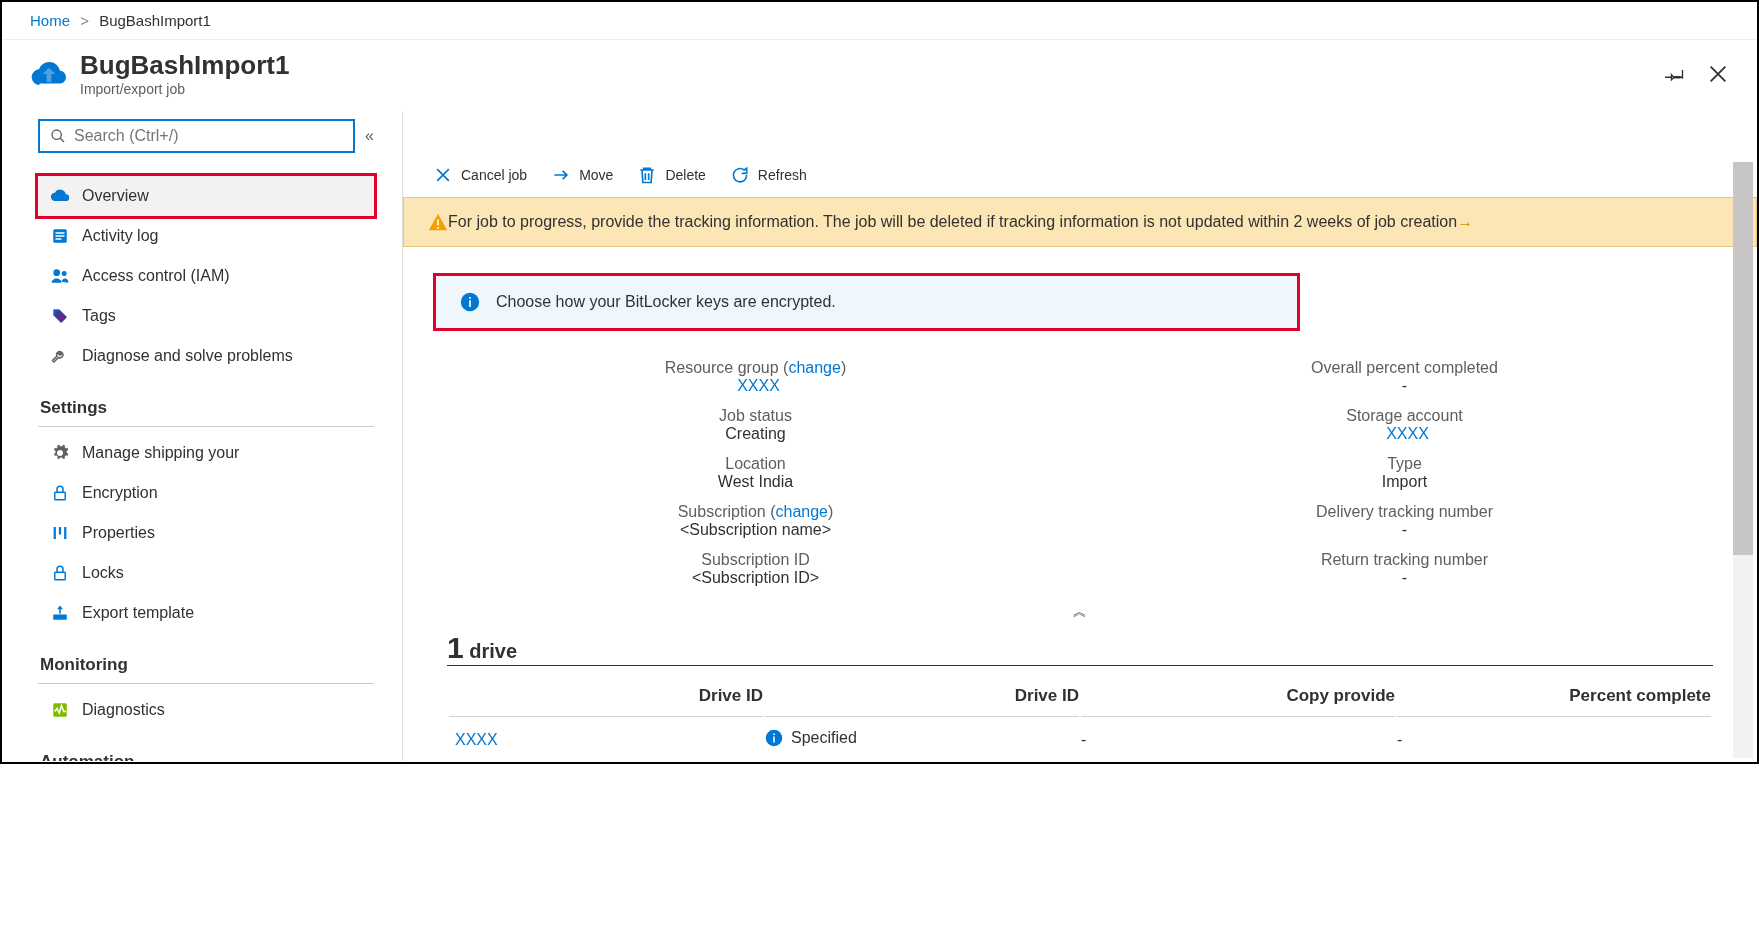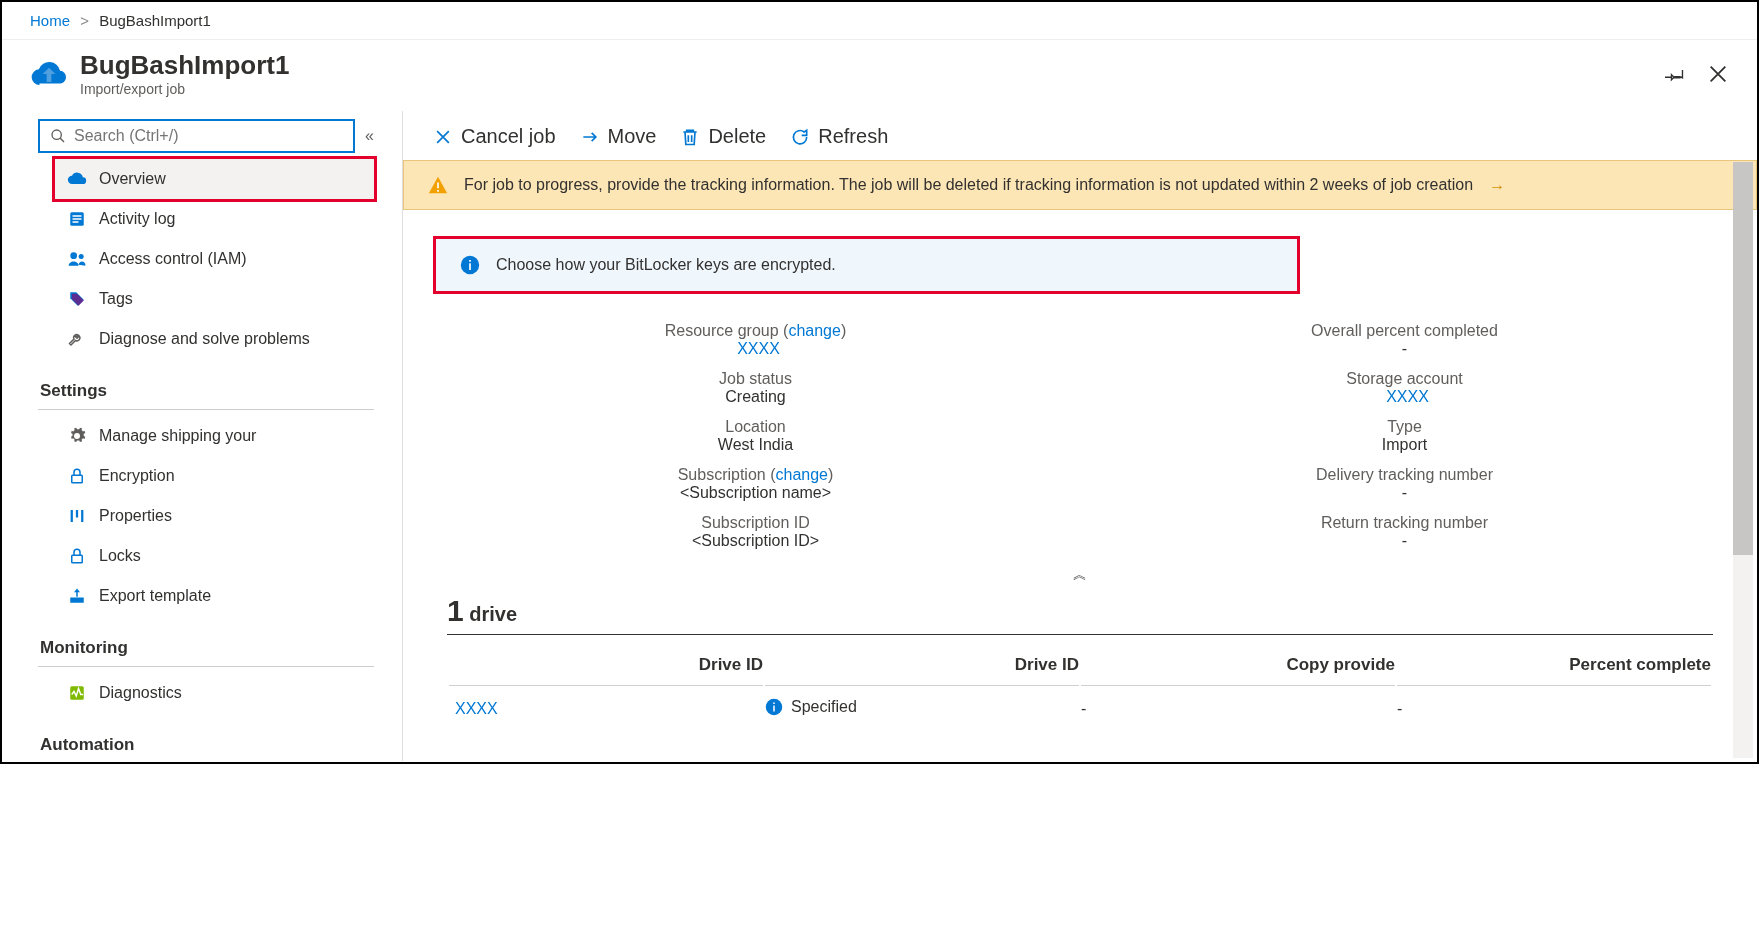--- a/index.html
+++ b/index.html
@@ -13,52 +13,52 @@
   .header { display: flex; align-items: center; padding: 10px 28px 14px; }
   .header-icon { width: 38px; height: 38px; margin-right: 12px; }
   .header-text h1 { font-size: 26px; font-weight: 600; }
   .header-text .sub { font-size: 14px; color: #605e5c; }
   .header-actions { margin-left: auto; display: flex; gap: 20px; }
   .header-actions svg { cursor: pointer; }
   
   .body { display: flex; height: calc(100% - 110px); }
   
   .sidebar { width: 400px; padding: 8px 28px 0 36px; overflow-y: auto; }
-  .search-wrap { display: flex; align-items: center; margin-bottom: 6px; }
+  .search-wrap { display: flex; align-items: center; margin-bottom: 23px; }
   .search-box { flex: 1; border: 2px solid #0078d4; padding: 6px 10px; display: flex; align-items: center; gap: 8px; }
   .search-box input { border: none; outline: none; font-size: 16px; flex: 1; color: #605e5c; }
   .collapse-toggle { margin-left: 10px; cursor: pointer; color: #605e5c; font-size: 16px;}
   
-  .nav-item { display: flex; align-items: center; gap: 12px; padding: 10px 12px; font-size: 16px; color: #323130; cursor: pointer; margin-left: 17px; }
+  .nav-item { display: flex; align-items: center; gap: 12px; padding: 10px 12px; font-size: 16px; color: #323130; cursor: pointer; }
   .nav-item.selected { background: #f3f2f1; outline: 3px solid #e3002d; }
   .nav-item .icon { width: 20px; height: 20px; flex-shrink: 0; display: flex; align-items: center; justify-content: center; }
   .nav-section { font-size: 17px; font-weight: 600; padding: 22px 0 8px 2px; color: #323130; border-bottom: 1px solid #ccc; margin-bottom: 6px;}
   
   .main { flex: 1; border-left: 1px solid #e1dfdd; display: flex; flex-direction: column; overflow: hidden; }
   .toolbar { display: flex; gap: 24px; padding: 14px 30px 12px; }
-  .tb-btn { display: flex; align-items: center; gap: 8px; font-size: 20px; color: #323130; cursor: pointer; }
+  .tb-btn { display: flex; align-items: center; gap: 8px; font-size: 14px; color: #323130; cursor: pointer; margin-top: 40px; }
   .tb-btn svg { color: #0078d4; }
   
-  .banner-warn { background: #fde6b6; border: 1px solid #e8c57a; padding:14px 24px; display: flex; align-items: center; gap: 16px; font-size: 16px;}
+  .banner-warn { background: #fde6b6; border: 1px solid #e8c57a; padding:14px 24px; display: flex; align-items: center; gap: 0; font-size: 16px;}
   .banner-warn .arrow { color: #d18b00; }
   
   .banner-info-wrap { padding: 26px 30px 8px; }
   .banner-info { background: #eff6fc; padding: 16px 24px; display: flex; align-items: center; gap: 16px; font-size: 16px; border:3px solid #e3002d;}
   
   .content { padding: 20px 44px; overflow-y:auto; flex:1;}
   .props { display: flex; gap: 32px; text-align: center; }
   .props-col { flex: 1; }
   .prop { margin-bottom: 12px; }
   .prop-label { color: #605e5c; font-size: 16px; }
   .prop-label .change { color: #0078d4; cursor: pointer; }
   .prop-value { font-size: 16px; color: #323130; }
   .prop-value.link { color: #0078d4; cursor: pointer; padding-left:6px;}
   .collapse-up { text-align: center; color: #605e5c; font-size: 14px; margin: 4px 0 10px; cursor:pointer; }
   
-  .drives-head { font-size: 20px; font-weight: 600; border-bottom: 1px solid #323130; padding-bottom: 6px; margin-bottom: 8px;}
+  .drives-head { font-size: 20px; font-weight: 600; border-bottom: 1px solid #323130; margin-bottom: 8px;}
   .drives-head .num { font-size: 30px; font-weight: 700; }
   .drives-table { width: 100%; }
   .drives-table th { text-align: right; font-size: 17px; font-weight: 600; padding: 10px 0; border-bottom: 1px solid #d2d0ce;}
   .drives-table td { padding: 10px 0; font-size: 16px; vertical-align: middle;}
   .drives-table .link { color: #0078d4; cursor: pointer; padding-left:6px;}
   .cell-icon { display: inline-flex; align-items:flex-end; gap:8px;}
 
   .scrollbar-right { position: absolute; right: 4px; top: 160px; bottom: 4px; width: 20px; background: #f3f2f1;}
   .scrollbar-right .thumb { background: #c8c6c4; width: 100%; height: 66%;}
 </style>

